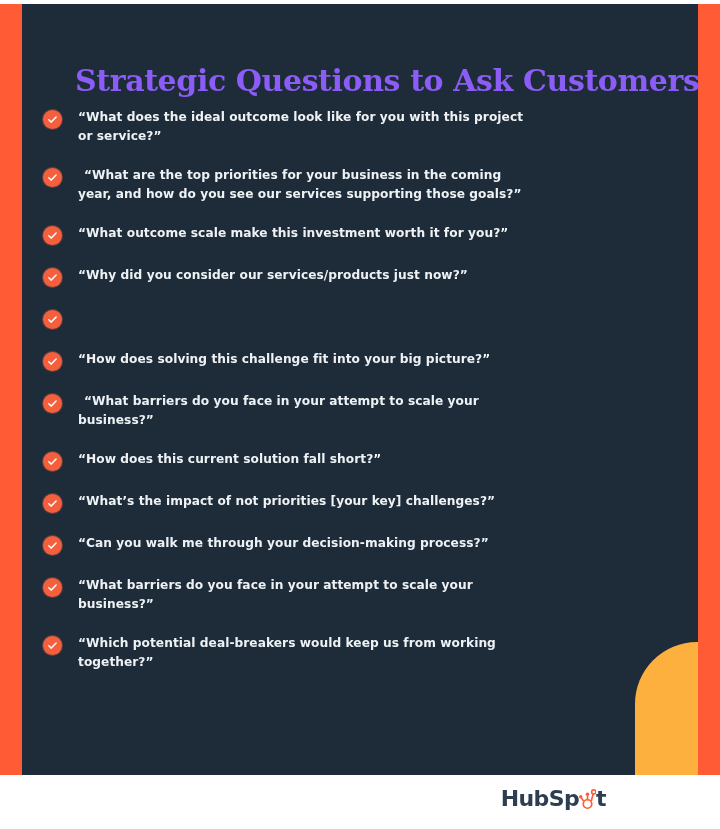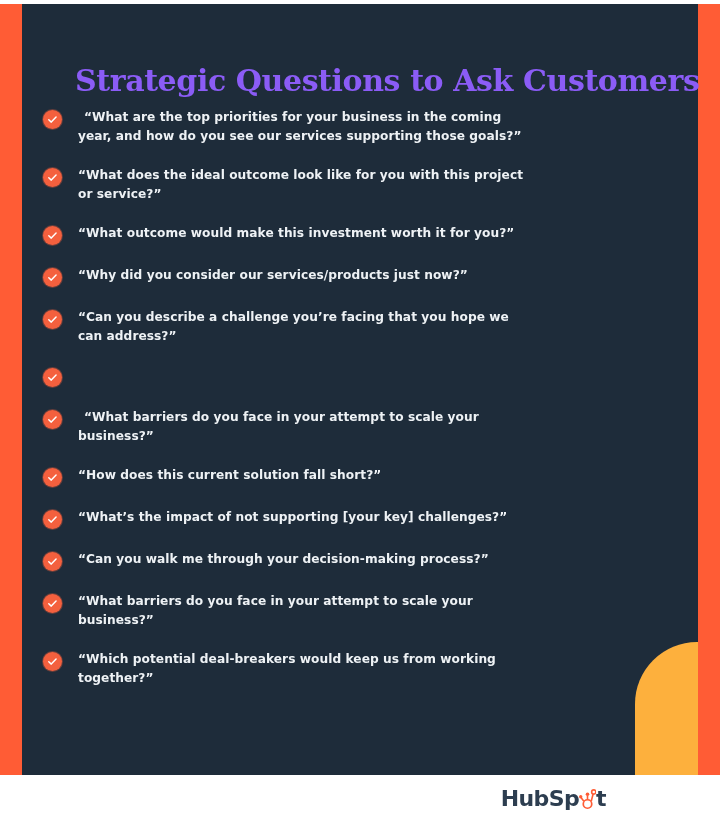--- a/index.html
+++ b/index.html
@@ -159,60 +159,60 @@
 
   <h1 class="title">Strategic Questions to Ask Customers</h1>
 
   <div class="list">
       <div class="list-item">
         <span class="check-badge">
           <svg viewBox="0 0 16 16" width="11" height="11">
             <path d="M2.6 8.4 L6.2 11.8 L13.2 4.4" fill="none" stroke="#ffffff" stroke-width="2.1" stroke-linecap="round" stroke-linejoin="round"></path>
           </svg>
         </span>
+        <div class="q-text">“What does the ideal outcome look like for you with this project or service?”</div>
+      </div>
+      <div class="list-item">
+        <span class="check-badge">
+          <svg viewBox="0 0 16 16" width="11" height="11">
+            <path d="M2.6 8.4 L6.2 11.8 L13.2 4.4" fill="none" stroke="#ffffff" stroke-width="2.1" stroke-linecap="round" stroke-linejoin="round"></path>
+          </svg>
+        </span>
         <div class="q-text indented">“What are the top priorities for your business in the coming year, and how do you see our services supporting those goals?”</div>
       </div>
       <div class="list-item">
         <span class="check-badge">
           <svg viewBox="0 0 16 16" width="11" height="11">
             <path d="M2.6 8.4 L6.2 11.8 L13.2 4.4" fill="none" stroke="#ffffff" stroke-width="2.1" stroke-linecap="round" stroke-linejoin="round"></path>
           </svg>
         </span>
-        <div class="q-text">“What does the ideal outcome look like for you with this project or service?”</div>
-      </div>
-      <div class="list-item">
-        <span class="check-badge">
-          <svg viewBox="0 0 16 16" width="11" height="11">
-            <path d="M2.6 8.4 L6.2 11.8 L13.2 4.4" fill="none" stroke="#ffffff" stroke-width="2.1" stroke-linecap="round" stroke-linejoin="round"></path>
-          </svg>
-        </span>
-        <div class="q-text">“What outcome would make this investment worth it for you?”</div>
+        <div class="q-text">“What outcome scale make this investment worth it for you?”</div>
       </div>
       <div class="list-item">
         <span class="check-badge">
           <svg viewBox="0 0 16 16" width="11" height="11">
             <path d="M2.6 8.4 L6.2 11.8 L13.2 4.4" fill="none" stroke="#ffffff" stroke-width="2.1" stroke-linecap="round" stroke-linejoin="round"></path>
           </svg>
         </span>
         <div class="q-text">“Why did you consider our services/products just now?”</div>
       </div>
       <div class="list-item">
         <span class="check-badge">
           <svg viewBox="0 0 16 16" width="11" height="11">
             <path d="M2.6 8.4 L6.2 11.8 L13.2 4.4" fill="none" stroke="#ffffff" stroke-width="2.1" stroke-linecap="round" stroke-linejoin="round"></path>
           </svg>
         </span>
-        <div class="q-text">“Can you describe a challenge you’re facing that you hope we can address?”</div>
-      </div>
-      <div class="list-item">
-        <span class="check-badge">
-          <svg viewBox="0 0 16 16" width="11" height="11">
-            <path d="M2.6 8.4 L6.2 11.8 L13.2 4.4" fill="none" stroke="#ffffff" stroke-width="2.1" stroke-linecap="round" stroke-linejoin="round"></path>
-          </svg>
-        </span>
+      </div>
+      <div class="list-item">
+        <span class="check-badge">
+          <svg viewBox="0 0 16 16" width="11" height="11">
+            <path d="M2.6 8.4 L6.2 11.8 L13.2 4.4" fill="none" stroke="#ffffff" stroke-width="2.1" stroke-linecap="round" stroke-linejoin="round"></path>
+          </svg>
+        </span>
+        <div class="q-text">“How does solving this challenge fit into your big picture?”</div>
       </div>
       <div class="list-item">
         <span class="check-badge">
           <svg viewBox="0 0 16 16" width="11" height="11">
             <path d="M2.6 8.4 L6.2 11.8 L13.2 4.4" fill="none" stroke="#ffffff" stroke-width="2.1" stroke-linecap="round" stroke-linejoin="round"></path>
           </svg>
         </span>
         <div class="q-text indented">“What barriers do you face in your attempt to scale your business?”</div>
       </div>
       <div class="list-item">
@@ -222,21 +222,21 @@
           </svg>
         </span>
         <div class="q-text">“How does this current solution fall short?”</div>
       </div>
       <div class="list-item">
         <span class="check-badge">
           <svg viewBox="0 0 16 16" width="11" height="11">
             <path d="M2.6 8.4 L6.2 11.8 L13.2 4.4" fill="none" stroke="#ffffff" stroke-width="2.1" stroke-linecap="round" stroke-linejoin="round"></path>
           </svg>
         </span>
-        <div class="q-text">“What’s the impact of not supporting [your key] challenges?”</div>
+        <div class="q-text">“What’s the impact of not priorities [your key] challenges?”</div>
       </div>
       <div class="list-item">
         <span class="check-badge">
           <svg viewBox="0 0 16 16" width="11" height="11">
             <path d="M2.6 8.4 L6.2 11.8 L13.2 4.4" fill="none" stroke="#ffffff" stroke-width="2.1" stroke-linecap="round" stroke-linejoin="round"></path>
           </svg>
         </span>
         <div class="q-text">“Can you walk me through your decision-making process?”</div>
       </div>
       <div class="list-item">

